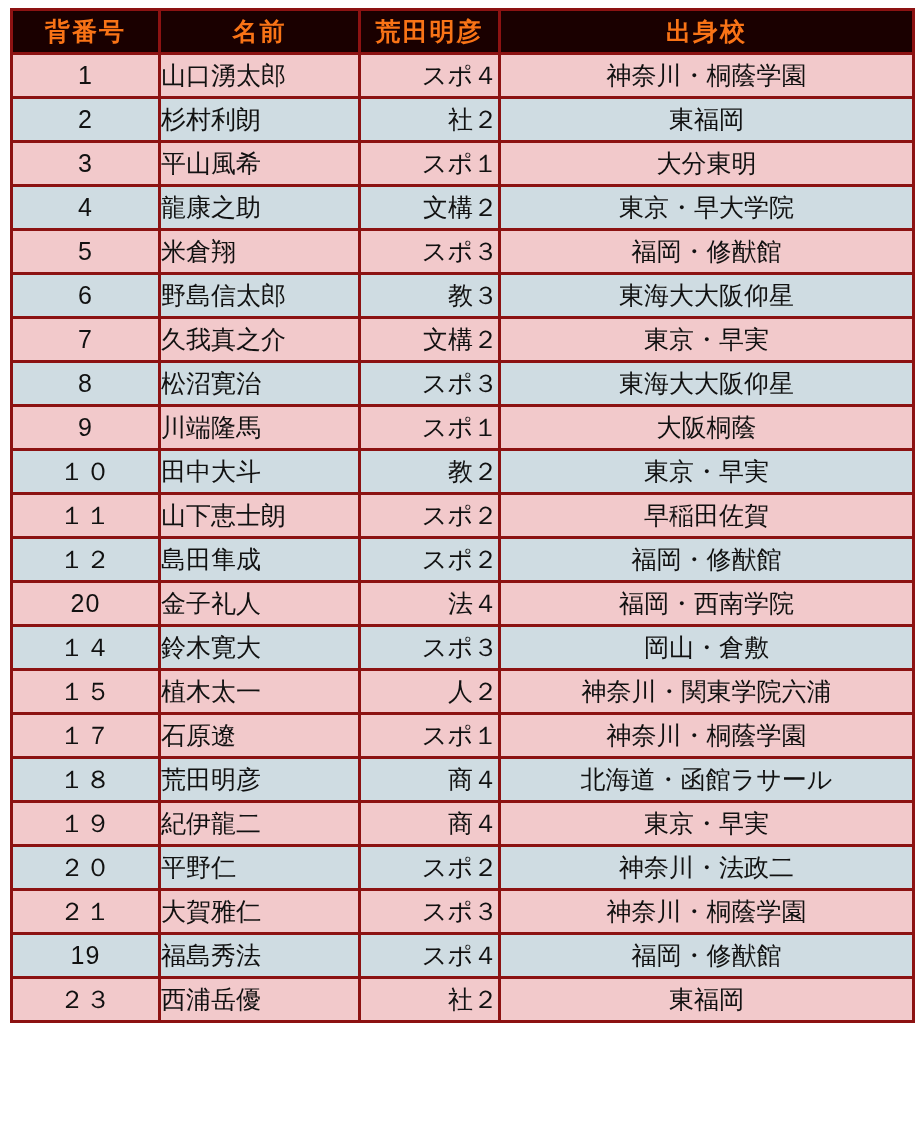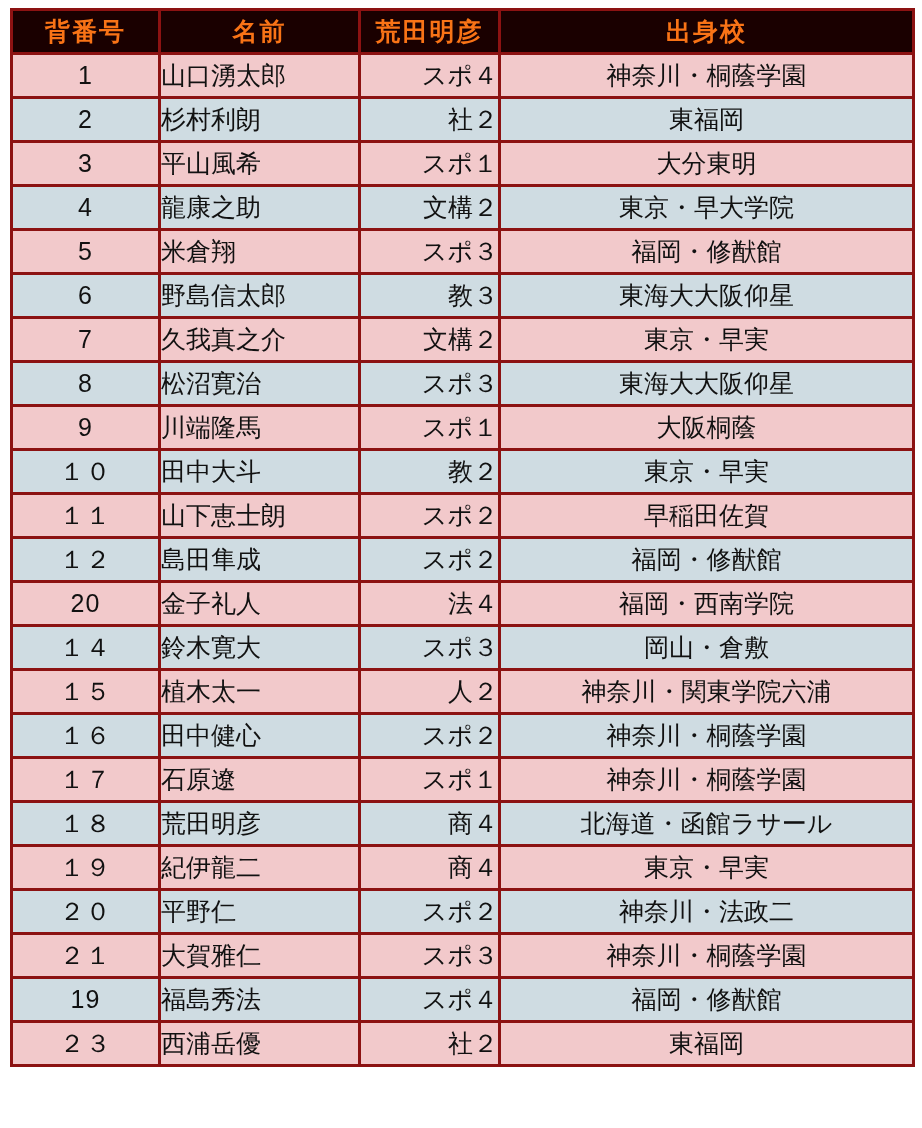--- a/index.html
+++ b/index.html
@@ -176,26 +176,20 @@
         <td class="name">鈴木寛大</td>
         <td class="dept">スポ３</td>
         <td class="school">岡山・倉敷</td>
       </tr>
       <tr class="odd">
         <td class="num">１５</td>
         <td class="name">植木太一</td>
         <td class="dept">人２</td>
         <td class="school">神奈川・関東学院六浦</td>
       </tr>
-      <tr class="even">
-        <td class="num">１６</td>
-        <td class="name">田中健心</td>
-        <td class="dept">スポ２</td>
-        <td class="school">神奈川・桐蔭学園</td>
-      </tr>
       <tr class="odd">
         <td class="num">１７</td>
         <td class="name">石原遼</td>
         <td class="dept">スポ１</td>
         <td class="school">神奈川・桐蔭学園</td>
       </tr>
       <tr class="even">
         <td class="num">１８</td>
         <td class="name">荒田明彦</td>
         <td class="dept">商４</td>

